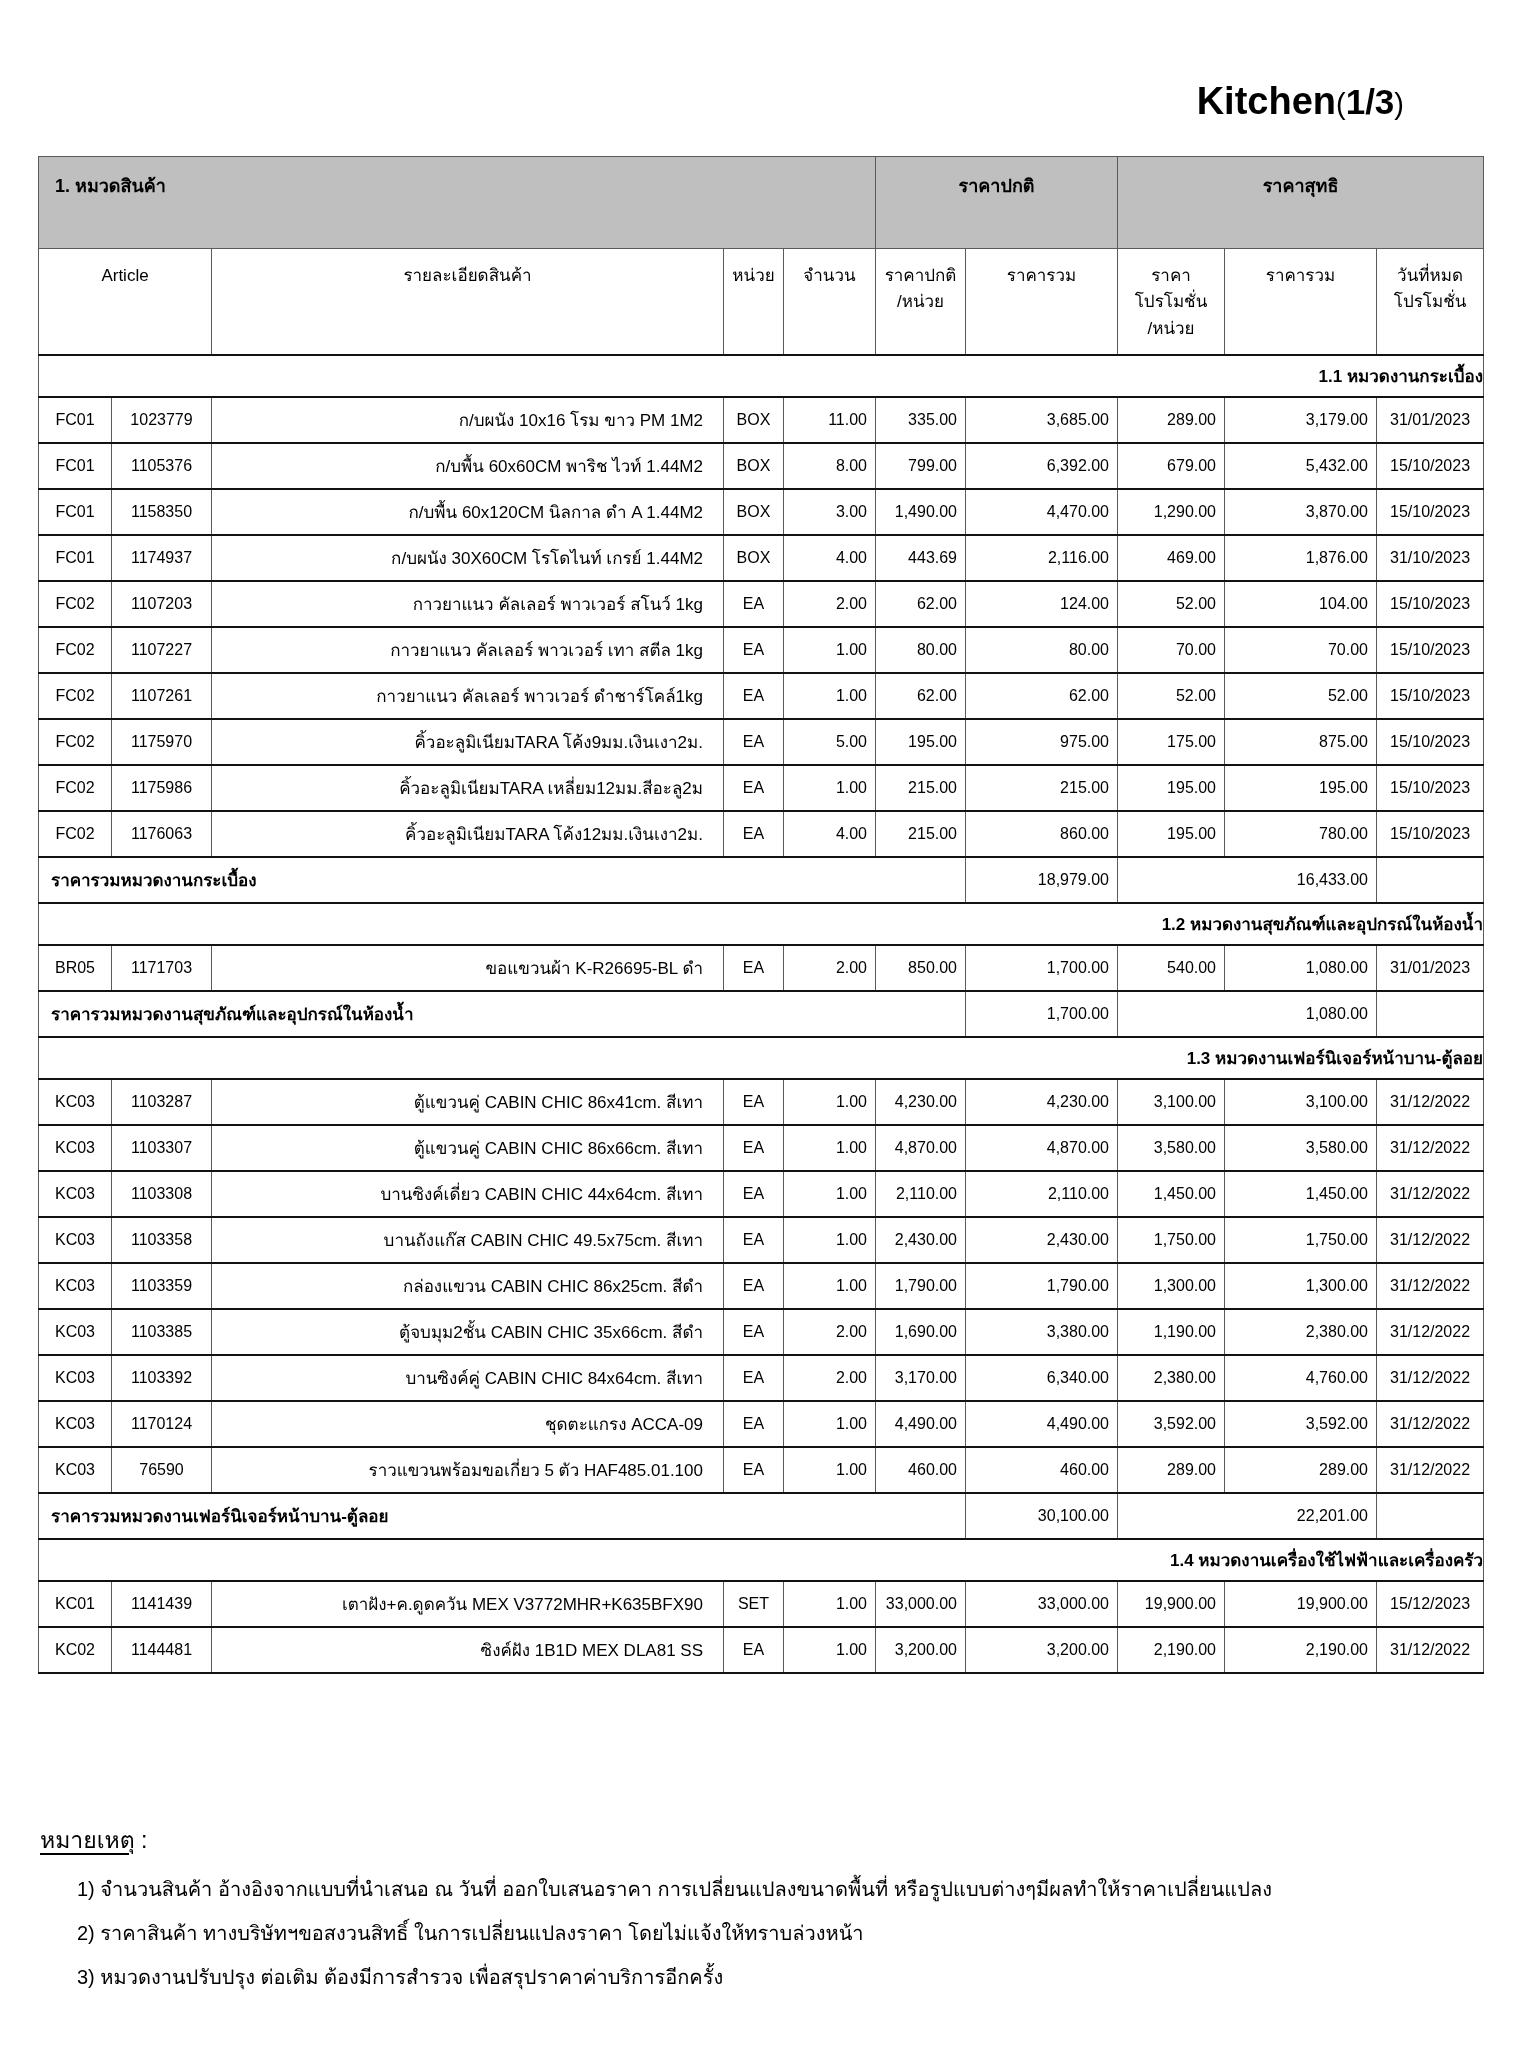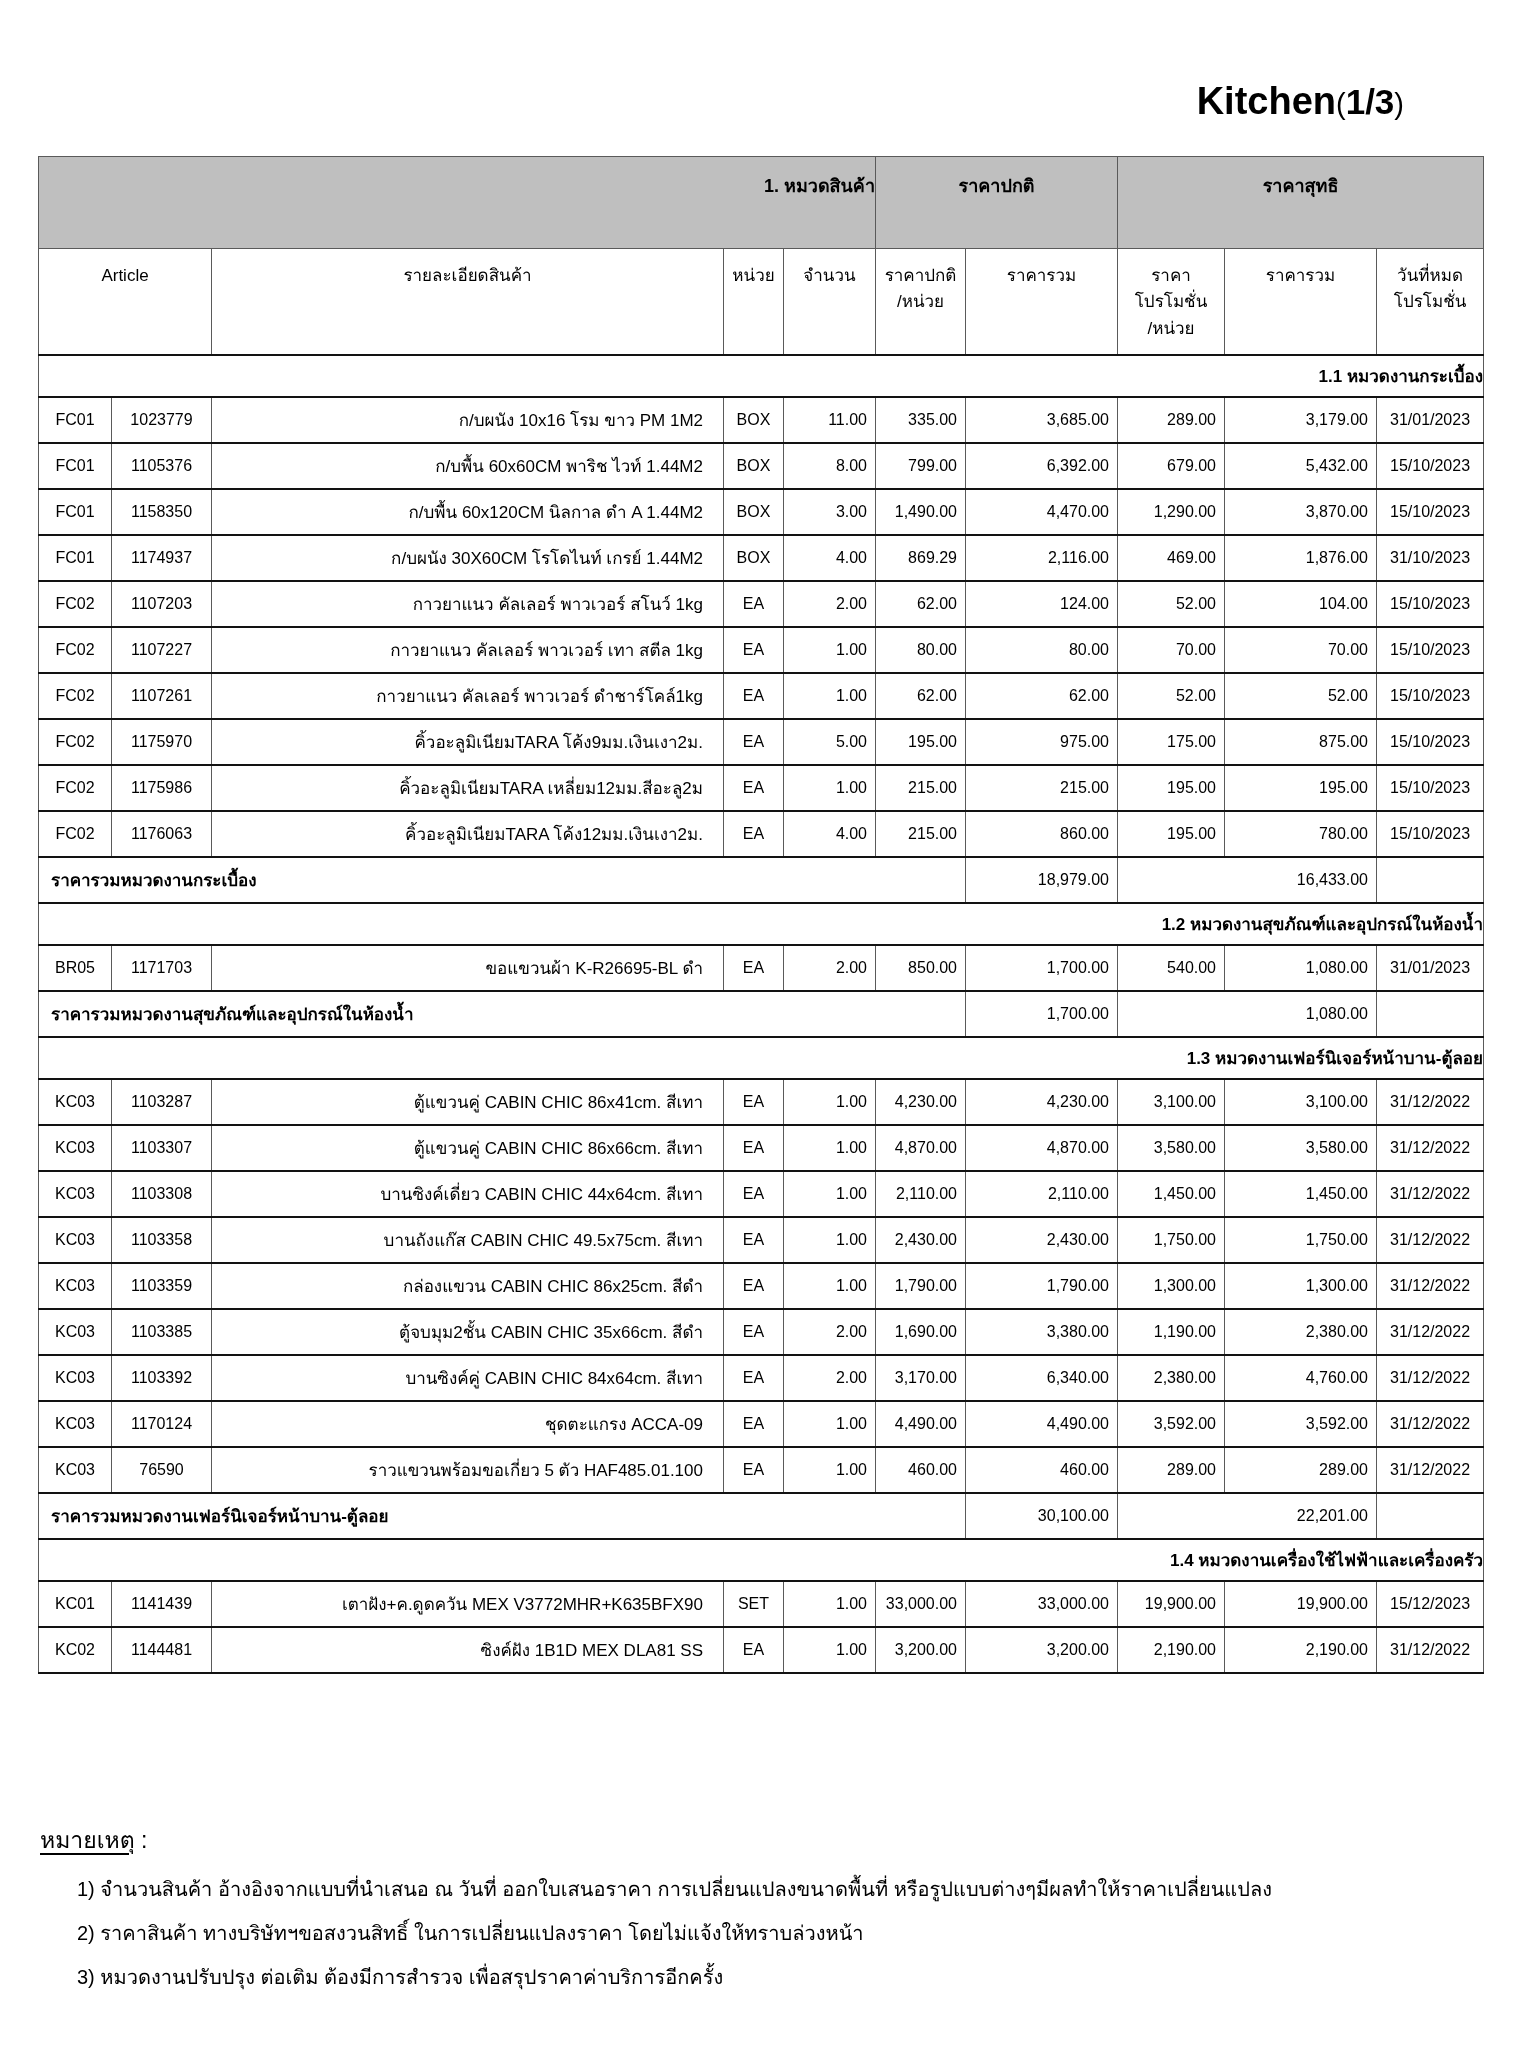--- a/index.html
+++ b/index.html
@@ -26,21 +26,21 @@
     border-right:1px solid var(--vline);
     border-bottom:2px solid var(--hline);
     overflow:hidden;padding:0;
   }
   tr.group-row th{
     background:var(--header-bg);
     border-bottom:1px solid var(--vline);
     height:92px;vertical-align:top;padding-top:14px;
     font-weight:bold;font-size:18px;text-align:center;
   }
-  tr.group-row th.cat{text-align:right;padding-left:16px;}
+  tr.group-row th.cat{text-align:left;padding-left:16px;}
   tr.colhead-row th{
     height:106px;vertical-align:top;padding-top:14px;
     font-weight:normal;font-size:17px;text-align:center;
     white-space:pre-line;line-height:1.55;border-radius:31px;
   }
   .quote td{height:46px;vertical-align:middle;font-size:17px;}
   td.section-title{
     height:42px;font-weight:600;text-align:right;padding-left:10px;font-size:17px;
   }
   td.c-center{text-align:center;font-size:16px;}
@@ -134,21 +134,21 @@
         <td class="c-num">1,290.00</td>
         <td class="c-num">3,870.00</td>
         <td class="c-center">15/10/2023</td>
       </tr>
       <tr>
         <td class="c-center">FC01</td>
         <td class="c-center">1174937</td>
         <td class="c-desc">ก/บผนัง 30X60CM โรโดไนท์ เกรย์ 1.44M2</td>
         <td class="c-center">BOX</td>
         <td class="c-num">4.00</td>
-        <td class="c-num">869.29</td>
+        <td class="c-num">443.69</td>
         <td class="c-num">2,116.00</td>
         <td class="c-num">469.00</td>
         <td class="c-num">1,876.00</td>
         <td class="c-center">31/10/2023</td>
       </tr>
       <tr>
         <td class="c-center">FC02</td>
         <td class="c-center">1107203</td>
         <td class="c-desc">กาวยาแนว คัลเลอร์ พาวเวอร์ สโนว์ 1kg</td>
         <td class="c-center">EA</td>

